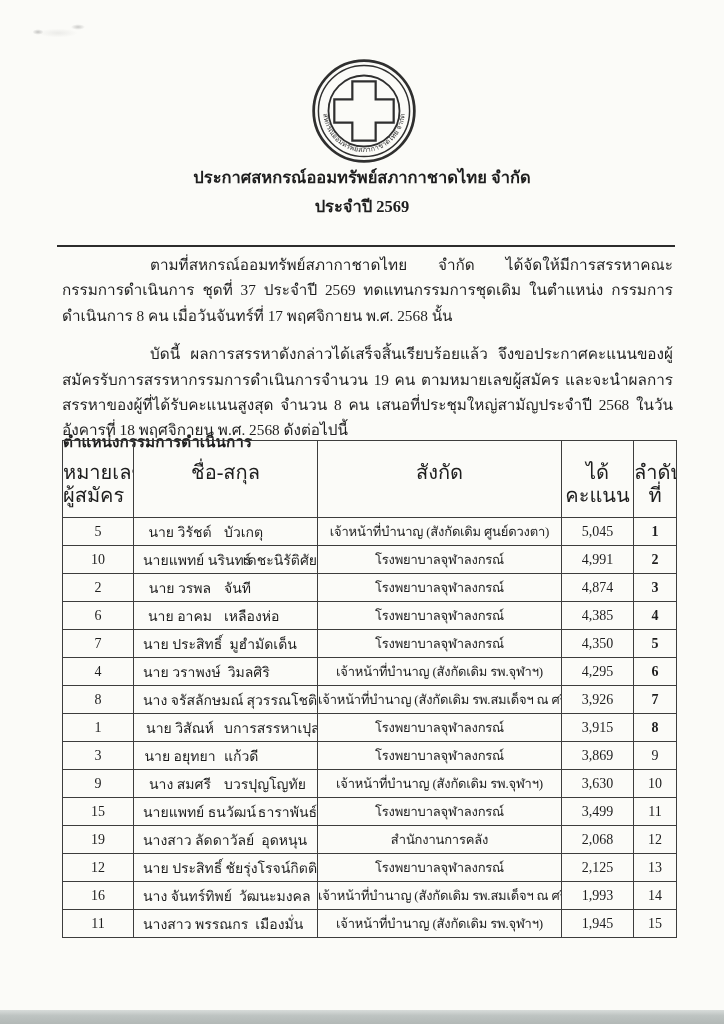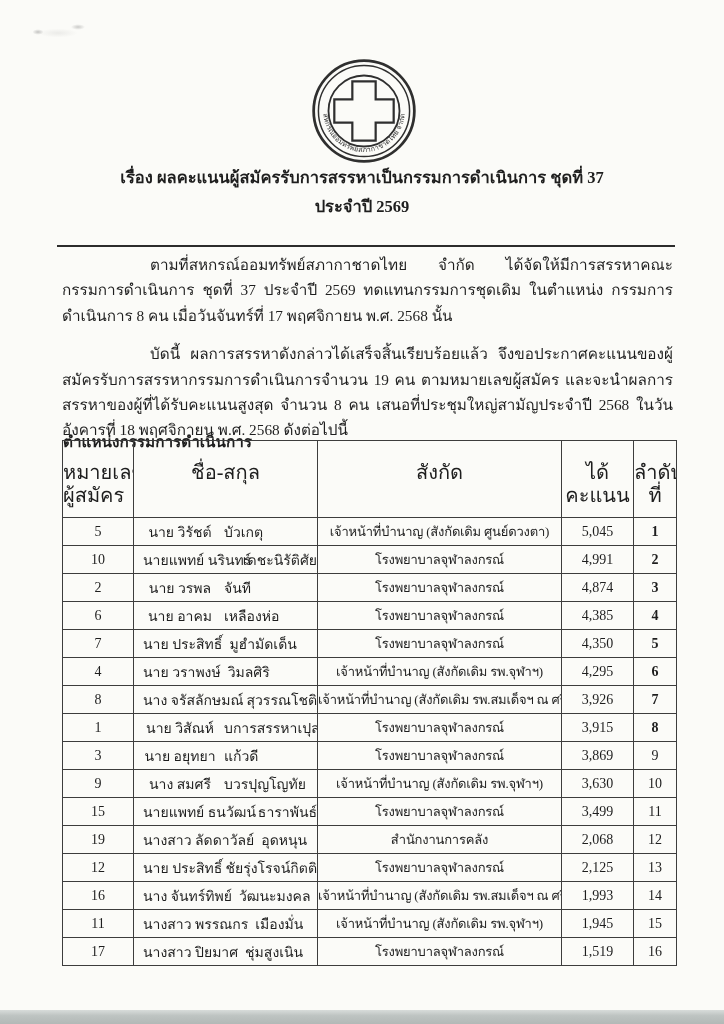--- a/index.html
+++ b/index.html
@@ -76,21 +76,21 @@
       <defs>
         <path id="sealArc" d="M 11.9 45.5 A 38.4 38.4 0 1 0 88.1 45.5" fill="none"></path>
       </defs>
       <text font-size="6.6" fill="#2f2f2f" letter-spacing="0.15" font-family="Liberation Serif, DejaVu Serif, serif">
         <textPath href="#sealArc" startOffset="50%" text-anchor="middle">สหกรณ์ออมทรัพย์สภากาชาดไทย จำกัด</textPath>
       </text>
     </svg>
   </div>
 
   <div class="title-block">
-    <div class="title-line">เรื่อง ผลคะแนนผู้สมัครรับการสรรหาเป็นกรรมการดำเนินการ ชุดที่ 37</div>
+    <div class="title-line">ประกาศสหกรณ์ออมทรัพย์สภากาชาดไทย จำกัด</div>
     <div class="title-line">ประจำปี 2569</div>
   </div>
 
   <div class="rule"></div>
 
   <div class="body-text">
     <p>ตามที่สหกรณ์ออมทรัพย์สภากาชาดไทย จำกัด ได้จัดให้มีการสรรหาคณะกรรมการดำเนินการ ชุดที่ 37 ประจำปี 2569 ทดแทนกรรมการชุดเดิม ในตำแหน่ง กรรมการดำเนินการ 8 คน เมื่อวันจันทร์ที่ 17 พฤศจิกายน พ.ศ. 2568 นั้น</p>
     <p>บัดนี้ ผลการสรรหาดังกล่าวได้เสร็จสิ้นเรียบร้อยแล้ว จึงขอประกาศคะแนนของผู้สมัครรับการสรรหากรรมการดำเนินการจำนวน 19 คน ตามหมายเลขผู้สมัคร และจะนำผลการสรรหาของผู้ที่ได้รับคะแนนสูงสุด จำนวน 8 คน เสนอที่ประชุมใหญ่สามัญประจำปี 2568 ในวันอังคารที่ 18 พฤศจิกายน พ.ศ. 2568 ดังต่อไปนี้</p>
   </div>
 
@@ -290,29 +290,17 @@
           <td class="c-name">
             <span class="name-wrap">
               <span class="nm1">นางสาว พรรณกร</span>
               <span class="nm2">เมืองมั่น</span>
             </span>
           </td>
           <td class="c-aff">เจ้าหน้าที่บำนาญ (สังกัดเดิม รพ.จุฬาฯ)</td>
           <td class="c-score">1,945</td>
           <td class="c-rank">15</td>
         </tr>
-        <tr>
-          <td class="c-num">17</td>
-          <td class="c-name">
-            <span class="name-wrap">
-              <span class="nm1">นางสาว ปิยมาศ</span>
-              <span class="nm2">ชุ่มสูงเนิน</span>
-            </span>
-          </td>
-          <td class="c-aff">โรงพยาบาลจุฬาลงกรณ์</td>
-          <td class="c-score">1,519</td>
-          <td class="c-rank">16</td>
-        </tr>
       </tbody>
   </table>
 
   <div class="scan-edge"></div>
 </div>
 
 </body></html>

